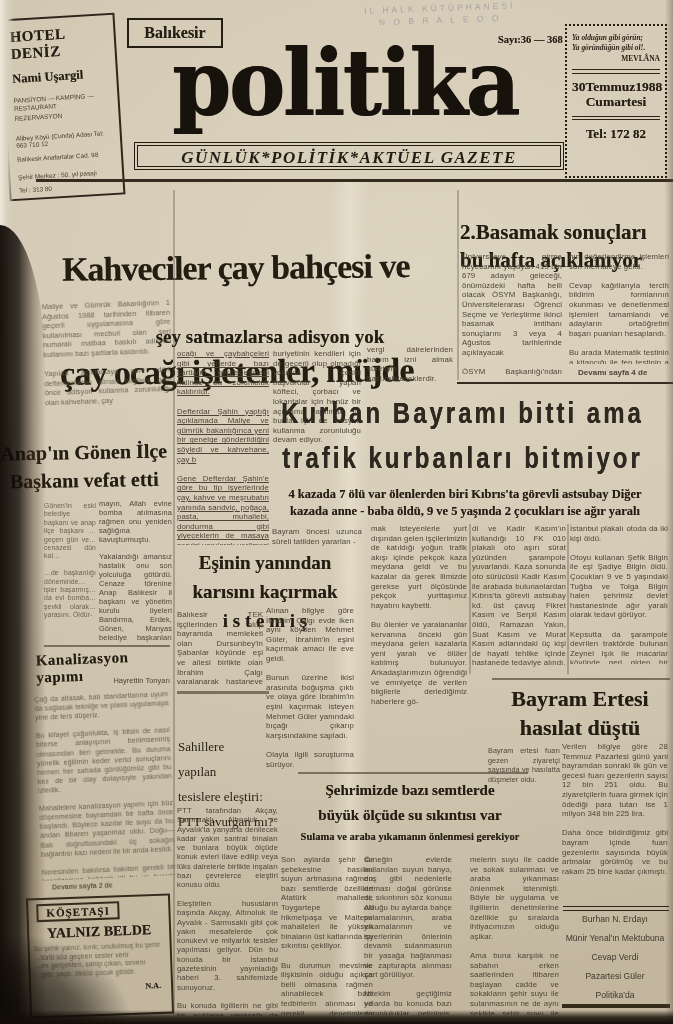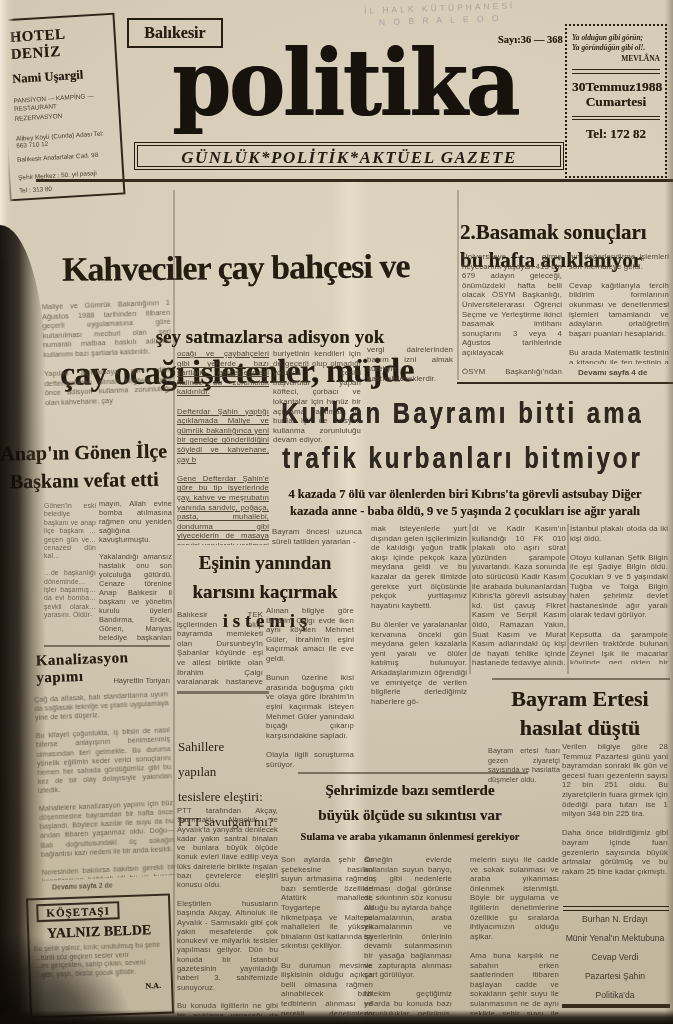--- a/index.html
+++ b/index.html
@@ -184,21 +184,21 @@
   <div class="b body" style="left:488px;top:746px;width:72px;height:48px;font-size:7.2px;">Bayram ertesi fuarı gezen ziyaretçi sayısında ve hasılatta düşmeler oldu.</div>
   <div class="b body" style="left:562px;top:742px;width:106px;height:162px;">Verilen bilgiye göre 28 Temmuz Pazartesi günü yani bayramdan sonraki ilk gün ve gecesi fuarı gezenlerin sayısı 12 bin 251 oldu. Bu ziyaretçilerin fuara girmek için ödediği para tutarı ise 1 milyon 348 bin 225 lira.
 
 Daha önce bildirdiğimiz gibi bayram içinde fuarı gezenlerin sayısında büyük artmalar görülmüş ve bu rakam 25 bine kadar çıkmıştı.</div>
 
   <div class="b dsep" style="left:563px;top:906px;width:106px;"></div>
   <div class="b center" style="left:558px;top:914px;width:114px;">
     <div class="promo-line">Burhan N. Erdayı</div>
     <div class="promo-line">Münir Yenal'ın Mektubuna</div>
     <div class="promo-line">Cevap Verdi</div>
-    <div class="promo-line">Pazartesi Şahin</div>
+    <div class="promo-line">Pazartesi Güler</div>
     <div class="promo-line">Politika'da</div>
   </div>
   <div class="b hr" style="left:562px;top:1004px;width:108px;height:3.5px;"></div>
 
   <div class="b hr-faint" style="left:298px;top:772px;width:230px;height:1.5px;"></div>
   <div class="b hl center pre" style="left:285px;top:778px;width:250px;font-size:15px;line-height:25px;text-align:center;">Şehrimizde bazı semtlerde
 büyük ölçüde su sıkıntısı var</div>
   <div class="b hl center" style="left:285px;top:831px;width:250px;font-size:10.5px;font-weight:700;">Sulama ve araba yıkamanın önlenmesi gerekiyor</div>
   <div class="b body" style="left:281px;top:855px;width:92px;height:160px;">Son aylarda şehir su şebekesine basılan suyun artmasına rağmen bazı semtlerde özellikle Atatürk mahallesi, Toygartepe Ali hikmetpaşa ve Maltepe mahalleleri ile yüksek binaların üst katlarında su sıkıntısı çekiliyor.
 

